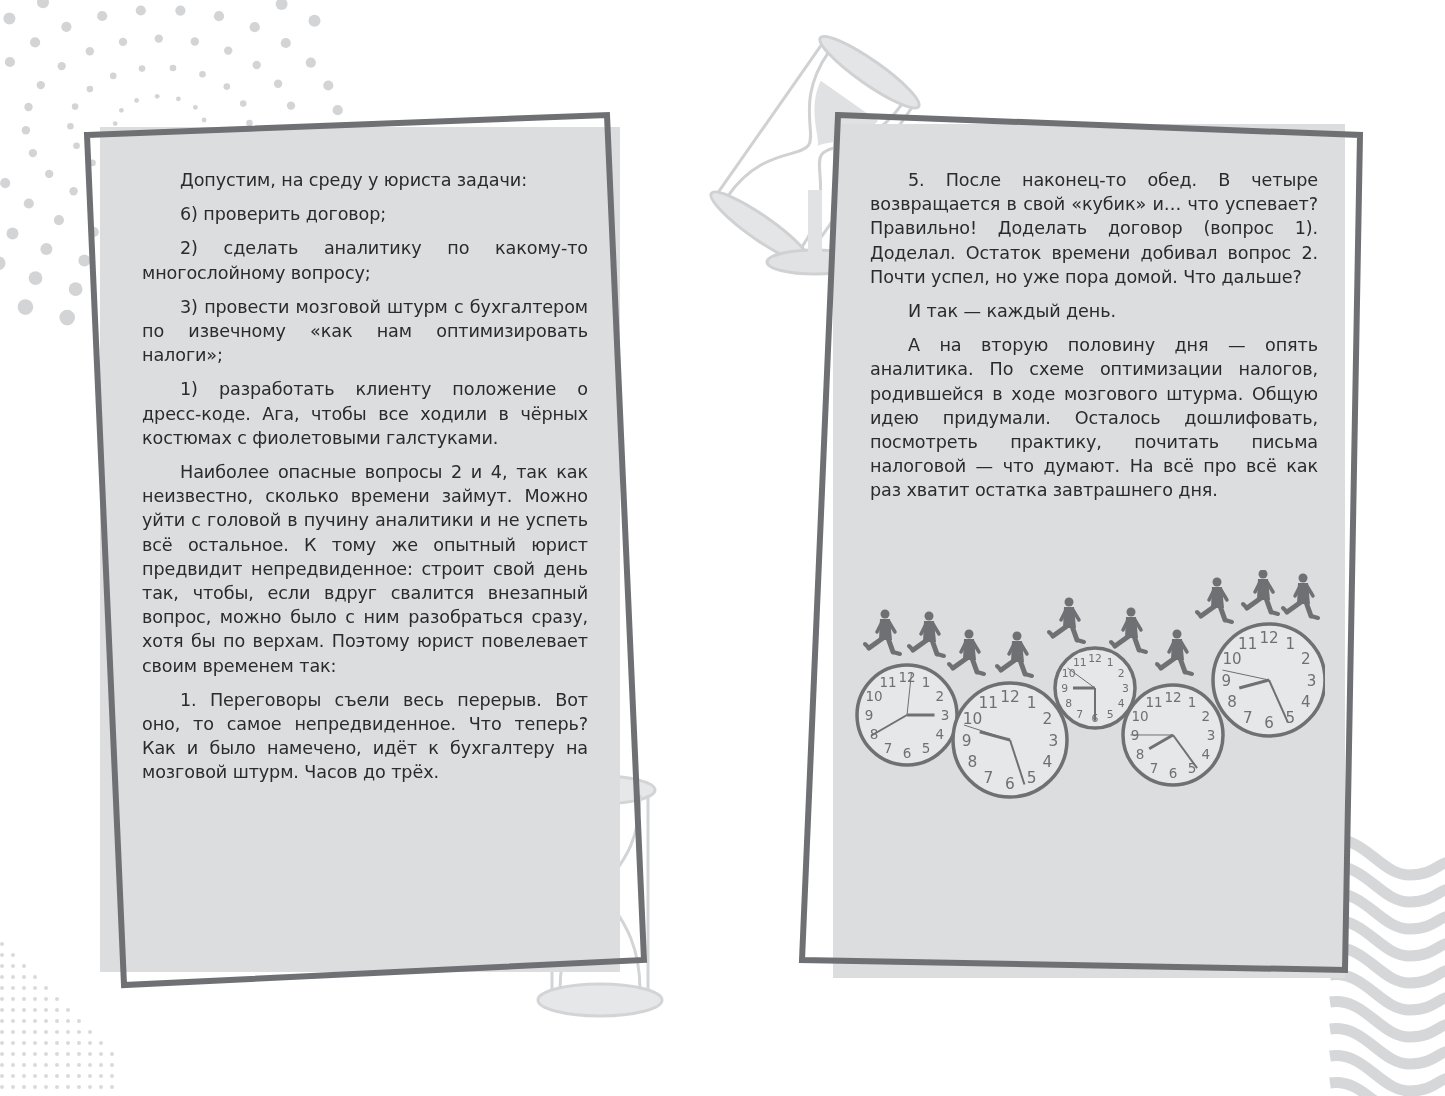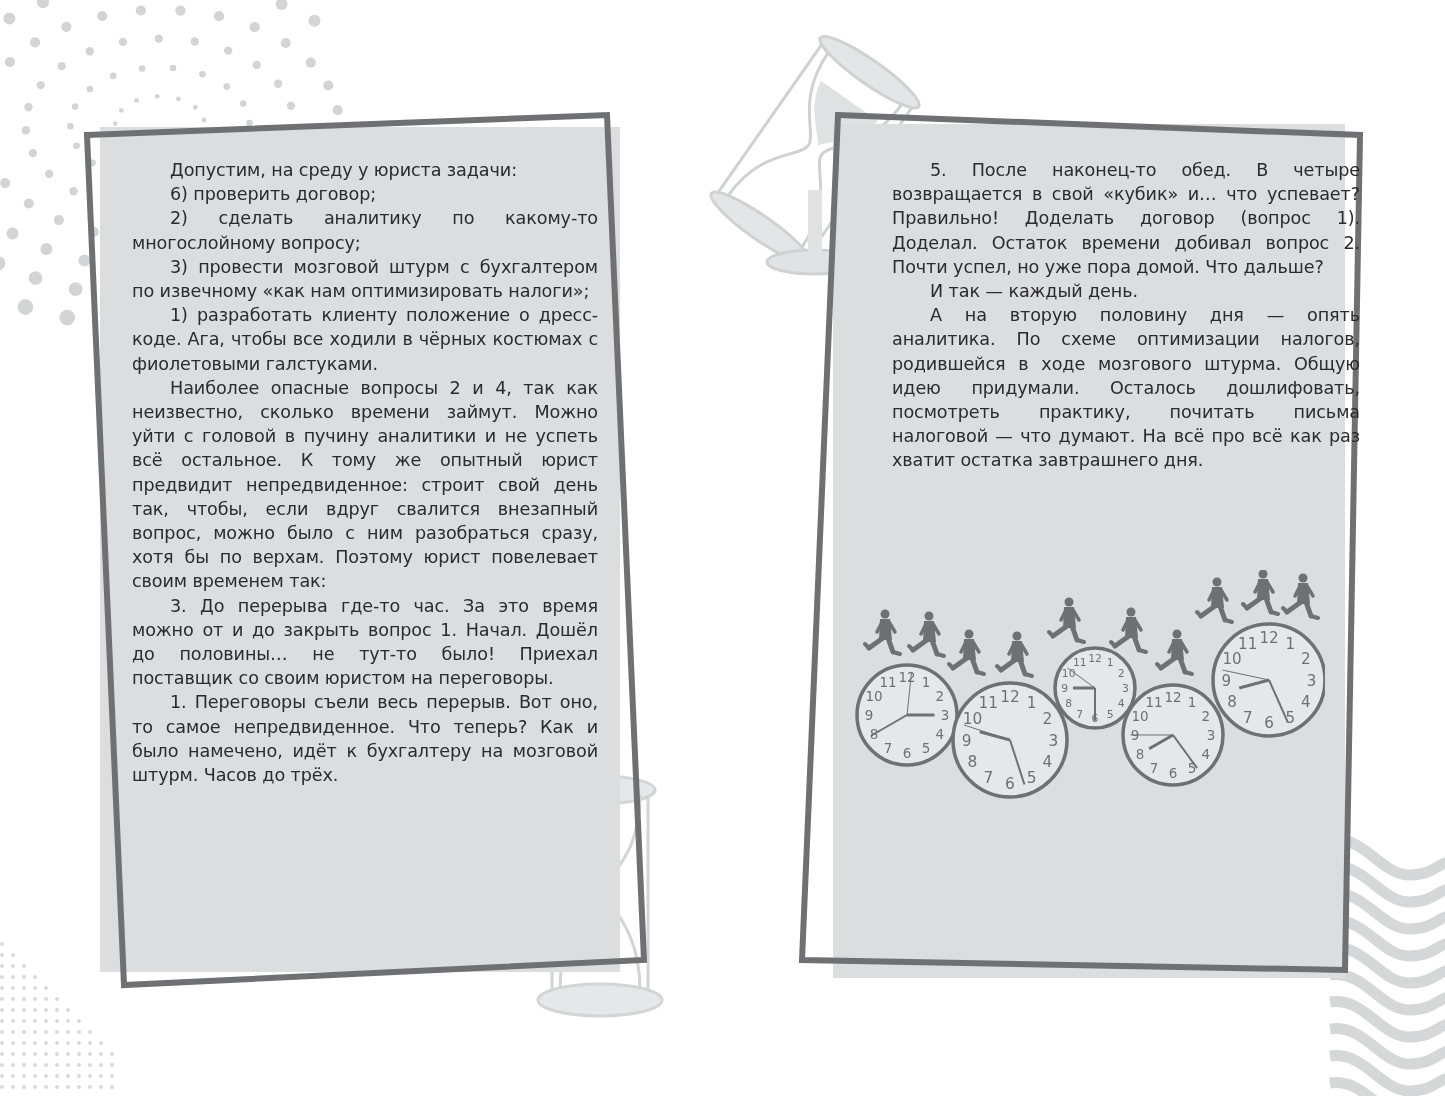--- a/index.html
+++ b/index.html
@@ -14,21 +14,21 @@
     }
     .frame-svg { position: absolute; left: 0; top: 0; }
     .text-block {
       position: absolute;
       color: #2b2b2b;
       font-size: 17.6px;
       line-height: 24.2px;
       text-align: justify;
       letter-spacing: -0.1px;
     }
-    .text-block p { margin: 0; text-indent: 38px; }
+    .text-block p { margin: 10px; text-indent: 38px; }
     .clocks { position: absolute; }
   </style>
 </head>
 <body>
 
 <svg class="layer" width="1445" height="1096" viewBox="0 0 1445 1096">
 
   <g id="dots-tl" fill="#d3d4d6">
       <circle cx="115.2" cy="123.6" r="2.4"></circle>
       <circle cx="121.4" cy="110.3" r="2.4"></circle>
@@ -240,29 +240,28 @@
 <svg class="frame-svg" width="1445" height="1096">
   <polygon points="87,135 607,115 644,960 124,985" fill="none" stroke="#6f7073" stroke-width="6" stroke-linejoin="miter"></polygon>
 </svg>
 <div class="text-block" style="left:132px; top:158px; width:466px;">
   <p>Допустим, на среду у юриста задачи:</p>
   <p>6) проверить договор;</p>
   <p>2) сделать аналитику по какому-то многослойному вопросу;</p>
   <p>3) провести мозговой штурм с бухгалтером по извечному «как нам оптимизировать налоги»;</p>
   <p>1) разработать клиенту положение о дресс-коде. Ага, чтобы все ходили в чёрных костюмах с фиолетовыми галстуками.</p>
   <p>Наиболее опасные вопросы 2 и 4, так как неизвестно, сколько времени займут. Можно уйти с головой в пучину аналитики и не успеть всё остальное. К тому же опытный юрист предвидит непредвиденное: строит свой день так, чтобы, если вдруг свалится внезапный вопрос, можно было с ним разобраться сразу, хотя бы по верхам. Поэтому юрист повелевает своим временем так:</p>
-  <p>3. До перерыва где-то час. За это время можно от и до закрыть вопрос 1. Начал. Дошёл до половины… не тут-то было! Приехал поставщик со своим юристом на переговоры.</p>
   <p>1. Переговоры съели весь перерыв. Вот оно, то самое непредвиденное. Что теперь? Как и было намечено, идёт к бухгалтеру на мозговой штурм. Часов до трёх.</p>
 </div>
 
 <div class="fill" style="left:833px; top:124px; width:512px; height:854px;"></div>
 <svg class="frame-svg" width="1445" height="1096">
   <polygon points="838,115 1360,135 1345,970 802,960" fill="none" stroke="#6f7073" stroke-width="6" stroke-linejoin="miter"></polygon>
 </svg>
-<div class="text-block" style="left:892px; top:158px; width:468px;">
+<div class="text-block" style="left:860px; top:158px; width:468px;">
   <p>5. После наконец-то обед. В четыре возвращается в свой «кубик» и… что успевает? Правильно! Доделать договор (вопрос 1). Доделал. Остаток времени добивал вопрос 2. Почти успел, но уже пора домой. Что дальше?</p>
   <p>И так — каждый день.</p>
   <p>А на вторую половину дня — опять аналитика. По схеме оптимизации налогов, родившейся в ходе мозгового штурма. Общую идею придумали. Осталось дошлифовать, посмотреть практику, почитать письма налоговой — что думают. На всё про всё как раз хватит остатка завтрашнего дня.</p>
 </div>
 
 <svg class="clocks" id="clocks-svg" style="left:845px; top:570px;" width="480" height="240" viewBox="0 0 480 240">
     <g>
       <circle cx="62" cy="145" r="50" fill="#e6e7e8" stroke="#6f7073" stroke-width="3.5"></circle>
       <text x="62.0" y="112.0" text-anchor="middle" font-size="13.5" fill="#6f7073" font-family="DejaVu Sans, sans-serif">12</text>
       <text x="81.0" y="117.1" text-anchor="middle" font-size="13.5" fill="#6f7073" font-family="DejaVu Sans, sans-serif">1</text>

